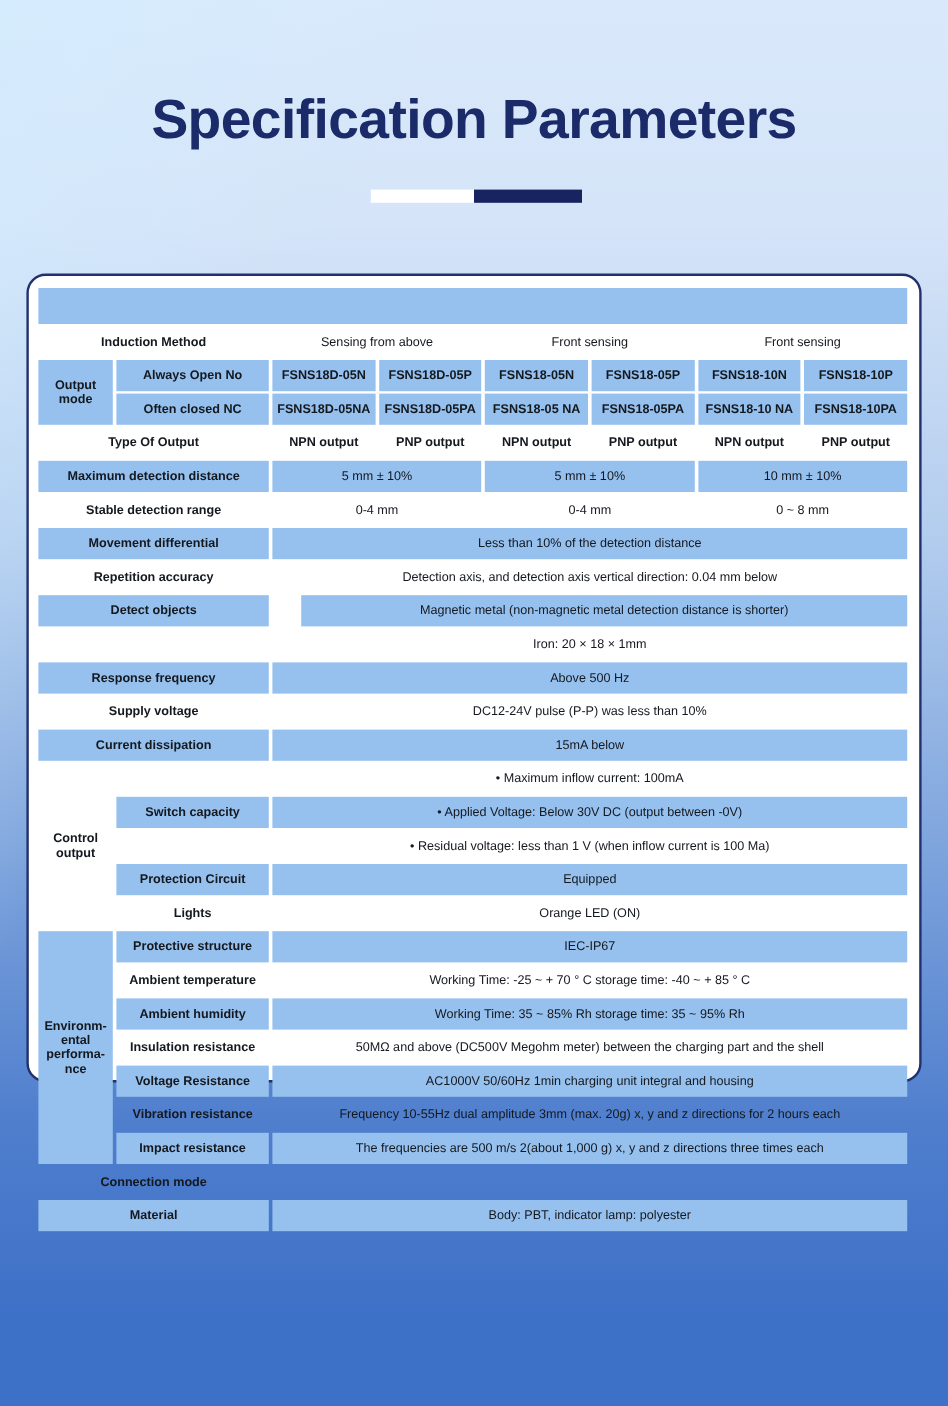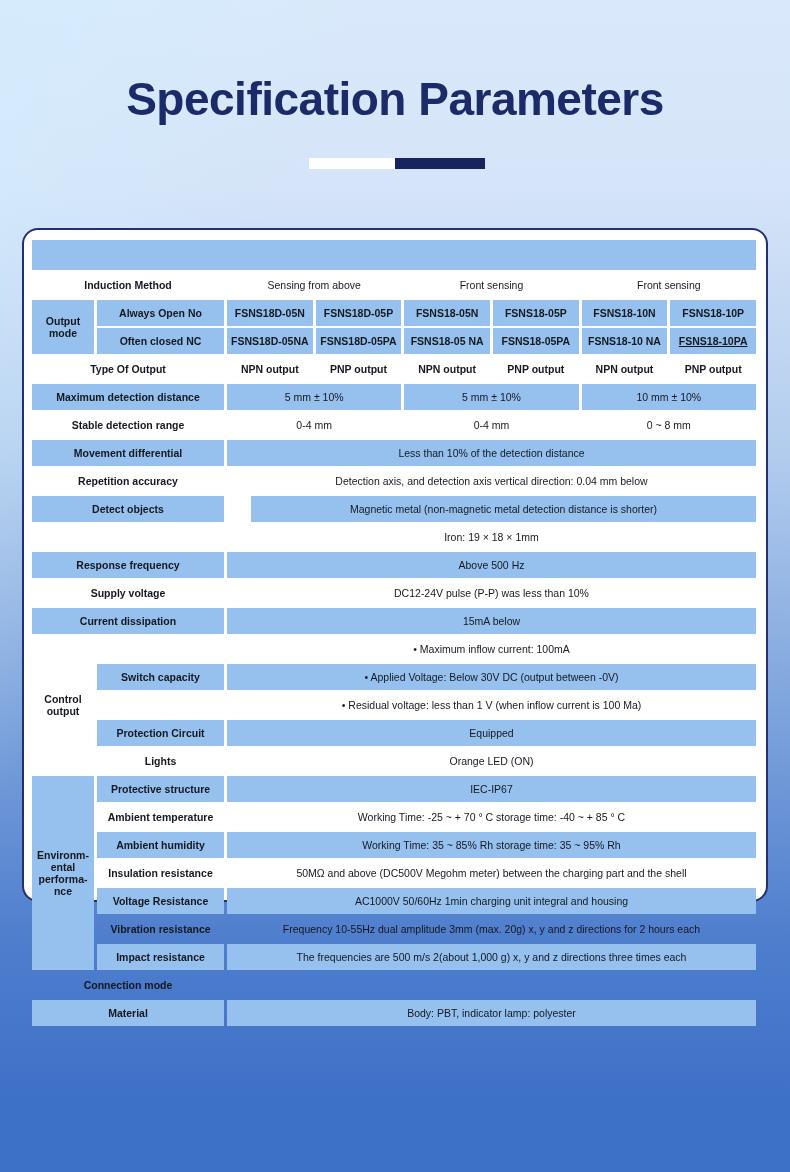--- a/index.html
+++ b/index.html
@@ -63,21 +63,21 @@
       <div class="cell fill b" style="grid-area: 3 / 5 / span 1 / span 1;">FSNS18-05N</div>
       <div class="cell fill b" style="grid-area: 3 / 6 / span 1 / span 1;">FSNS18-05P</div>
       <div class="cell fill b" style="grid-area: 3 / 7 / span 1 / span 1;">FSNS18-10N</div>
       <div class="cell fill b" style="grid-area: 3 / 8 / span 1 / span 1;">FSNS18-10P</div>
       <div class="cell fill b" style="grid-area: 4 / 2 / span 1 / span 1;">Often closed NC</div>
       <div class="cell fill b" style="grid-area: 4 / 3 / span 1 / span 1;">FSNS18D-05NA</div>
       <div class="cell fill b" style="grid-area: 4 / 4 / span 1 / span 1;">FSNS18D-05PA</div>
       <div class="cell fill b" style="grid-area: 4 / 5 / span 1 / span 1;">FSNS18-05 NA</div>
       <div class="cell fill b" style="grid-area: 4 / 6 / span 1 / span 1;">FSNS18-05PA</div>
       <div class="cell fill b" style="grid-area: 4 / 7 / span 1 / span 1; text-align: right;">FSNS18-10 NA</div>
-      <div class="cell fill b" style="grid-area: 4 / 8 / span 1 / span 1; text-decoration: underline;">FSNS18-10PA</div>
+      <div class="cell fill b" style="grid-area: 4 / 8 / span 1 / span 1;">FSNS18-10PA</div>
       <div class="cell b" style="grid-area: 5 / 1 / span 1 / span 2;">Type Of Output</div>
       <div class="cell b" style="grid-area: 5 / 3 / span 1 / span 1;">NPN output</div>
       <div class="cell b" style="grid-area: 5 / 4 / span 1 / span 1;">PNP output</div>
       <div class="cell b" style="grid-area: 5 / 5 / span 1 / span 1;">NPN output</div>
       <div class="cell b" style="grid-area: 5 / 6 / span 1 / span 1;">PNP output</div>
       <div class="cell b" style="grid-area: 5 / 7 / span 1 / span 1;">NPN output</div>
       <div class="cell b" style="grid-area: 5 / 8 / span 1 / span 1;">PNP output</div>
       <div class="cell fill b" style="grid-area: 6 / 1 / span 1 / span 2;">Maximum detection distance</div>
       <div class="cell fill" style="grid-area: 6 / 3 / span 1 / span 2;">5 mm ± 10%</div>
       <div class="cell fill" style="grid-area: 6 / 5 / span 1 / span 2;">5 mm ± 10%</div>
@@ -85,21 +85,21 @@
       <div class="cell b" style="grid-area: 7 / 1 / span 1 / span 2;">Stable detection range</div>
       <div class="cell" style="grid-area: 7 / 3 / span 1 / span 2;">0-4 mm</div>
       <div class="cell" style="grid-area: 7 / 5 / span 1 / span 2;">0-4 mm</div>
       <div class="cell" style="grid-area: 7 / 7 / span 1 / span 2;">0 ~ 8 mm</div>
       <div class="cell fill b" style="grid-area: 8 / 1 / span 1 / span 2;">Movement differential</div>
       <div class="cell fill" style="grid-area: 8 / 3 / span 1 / span 6;">Less than 10% of the detection distance</div>
       <div class="cell b" style="grid-area: 9 / 1 / span 1 / span 2;">Repetition accuracy</div>
       <div class="cell" style="grid-area: 9 / 3 / span 1 / span 6;">Detection axis, and detection axis vertical direction: 0.04 mm below</div>
       <div class="cell fill b" style="grid-area: 10 / 1 / span 1 / span 2;">Detect objects</div>
       <div class="cell fill" style="grid-area: 10 / 3 / span 1 / span 6; margin-left: 24px;">Magnetic metal (non-magnetic metal detection distance is shorter)</div>
-      <div class="cell" style="grid-area: 11 / 3 / span 1 / span 6;">Iron: 19 × 18 × 1mm</div>
+      <div class="cell" style="grid-area: 11 / 3 / span 1 / span 6;">Iron: 20 × 18 × 1mm</div>
       <div class="cell fill b" style="grid-area: 12 / 1 / span 1 / span 2;">Response frequency</div>
       <div class="cell fill" style="grid-area: 12 / 3 / span 1 / span 6;">Above 500 Hz</div>
       <div class="cell b" style="grid-area: 13 / 1 / span 1 / span 2;">Supply voltage</div>
       <div class="cell" style="grid-area: 13 / 3 / span 1 / span 6;">DC12-24V pulse (P-P) was less than 10%</div>
       <div class="cell fill b" style="grid-area: 14 / 1 / span 1 / span 2;">Current dissipation</div>
       <div class="cell fill" style="grid-area: 14 / 3 / span 1 / span 6;">15mA below</div>
       <div class="cell b wrap" style="grid-area: 15 / 1 / span 5 / span 1;">Control output</div>
       <div class="cell" style="grid-area: 15 / 3 / span 1 / span 6;">• Maximum inflow current: 100mA</div>
       <div class="cell fill b" style="grid-area: 16 / 2 / span 1 / span 1;">Switch capacity</div>
       <div class="cell fill" style="grid-area: 16 / 3 / span 1 / span 6;">• Applied Voltage: Below 30V DC (output between -0V)</div>

